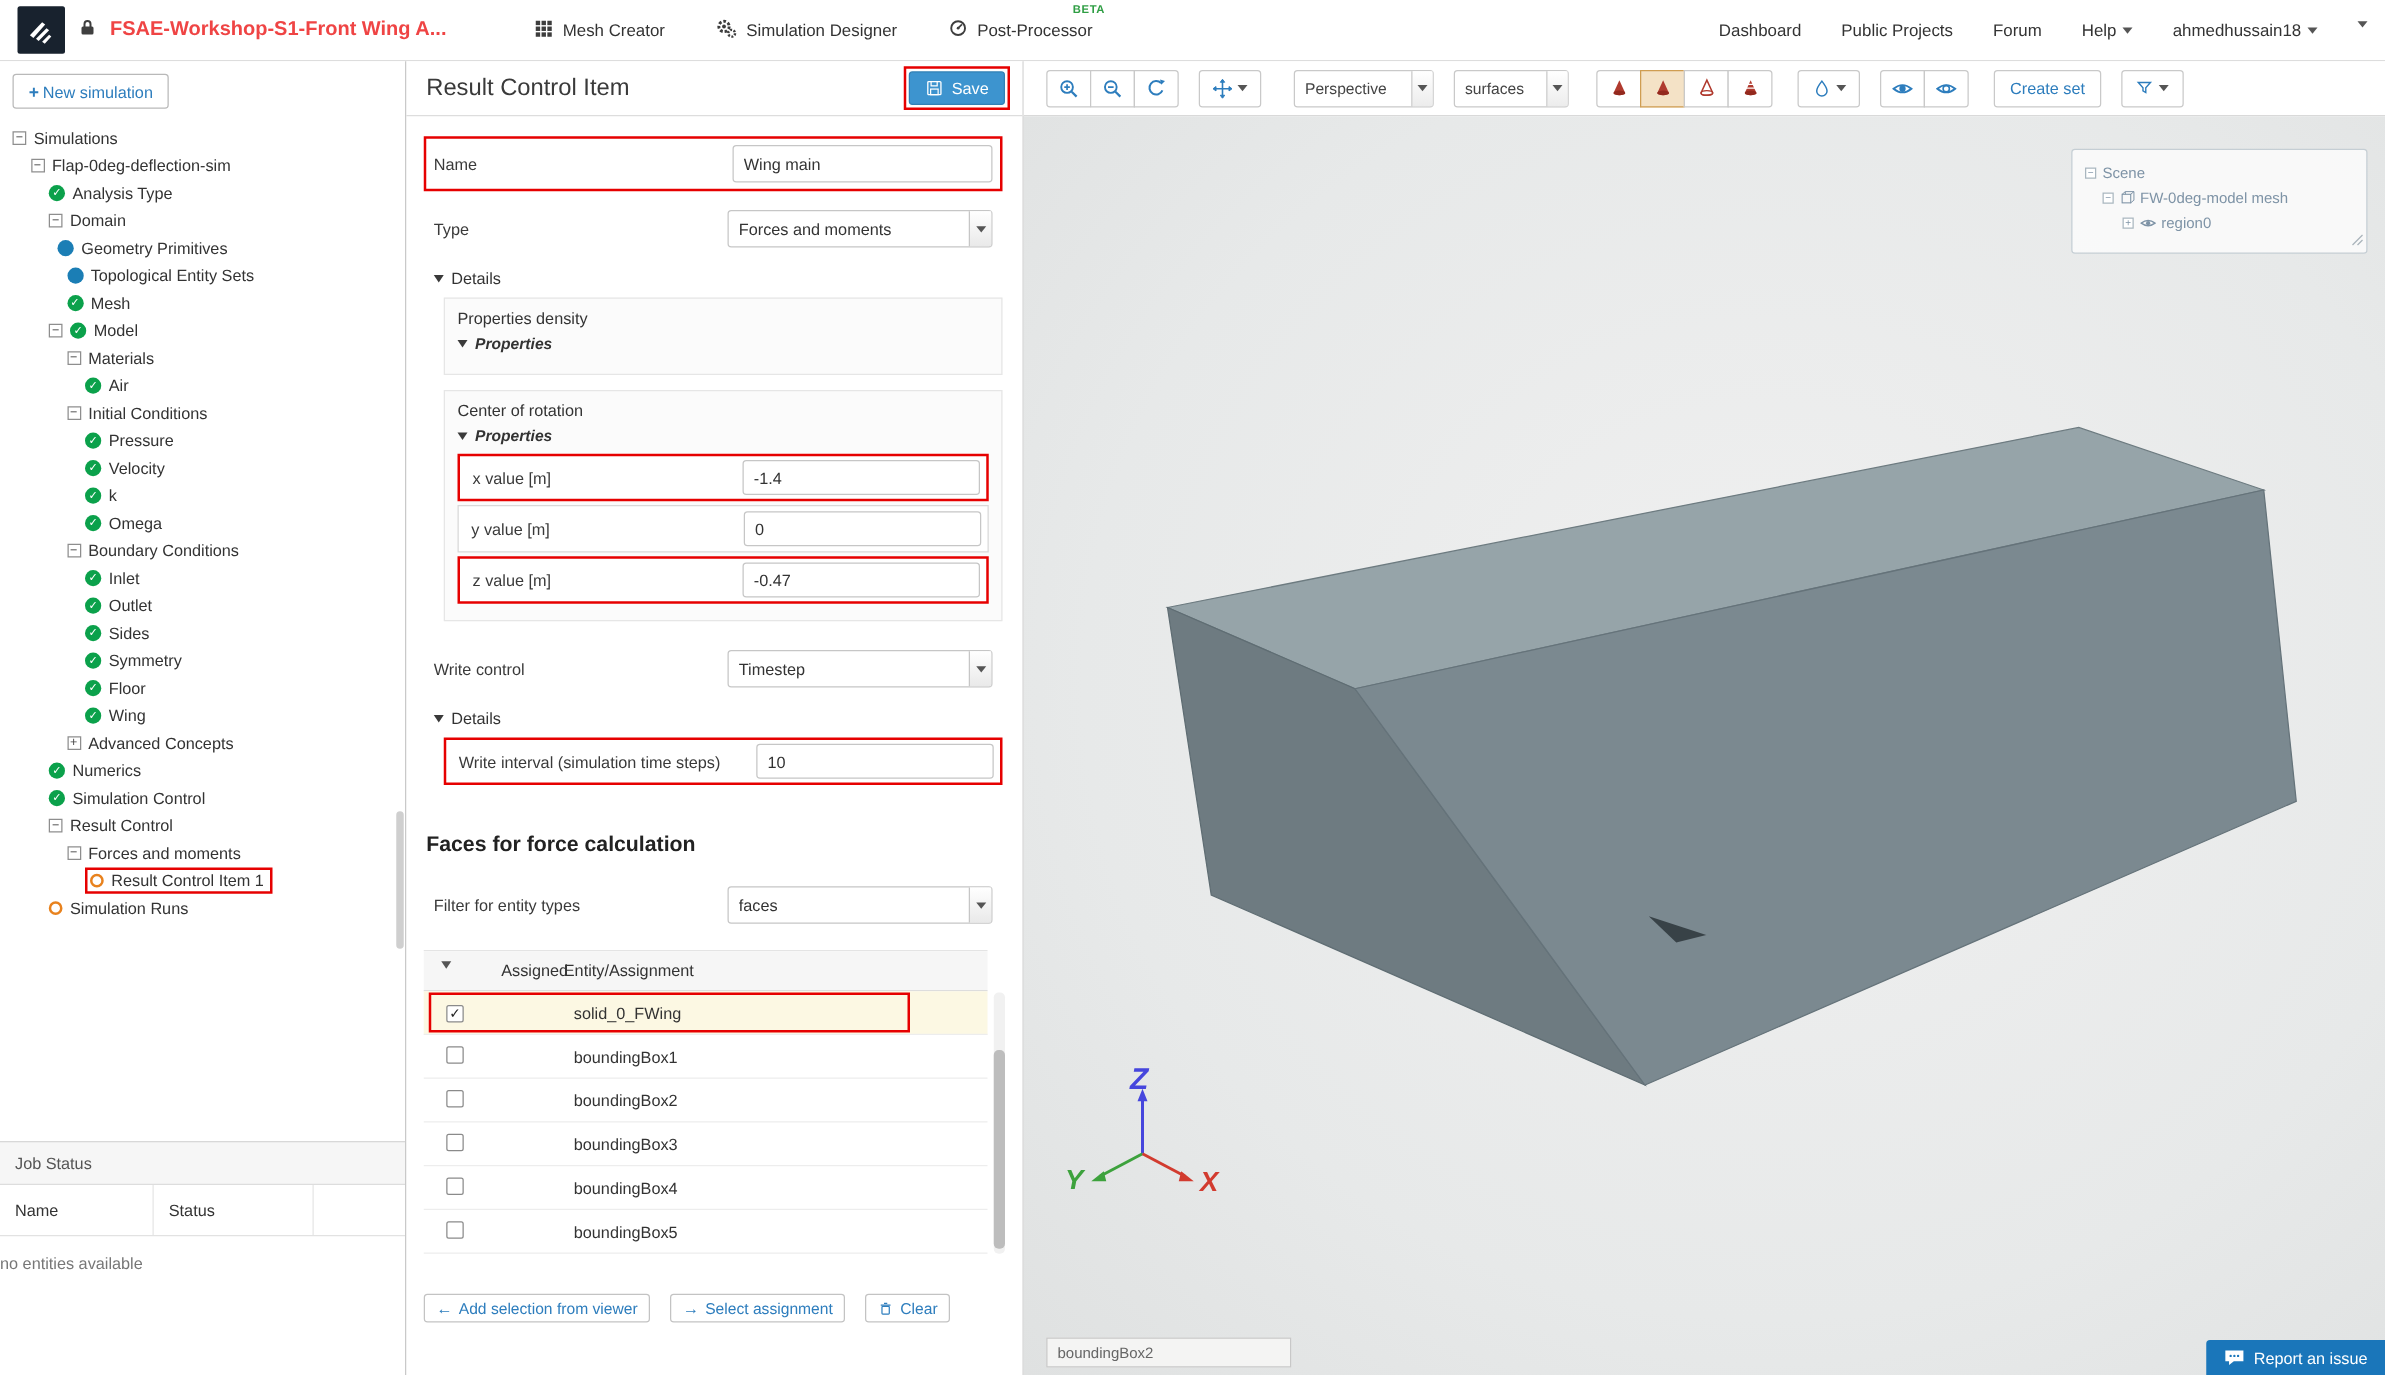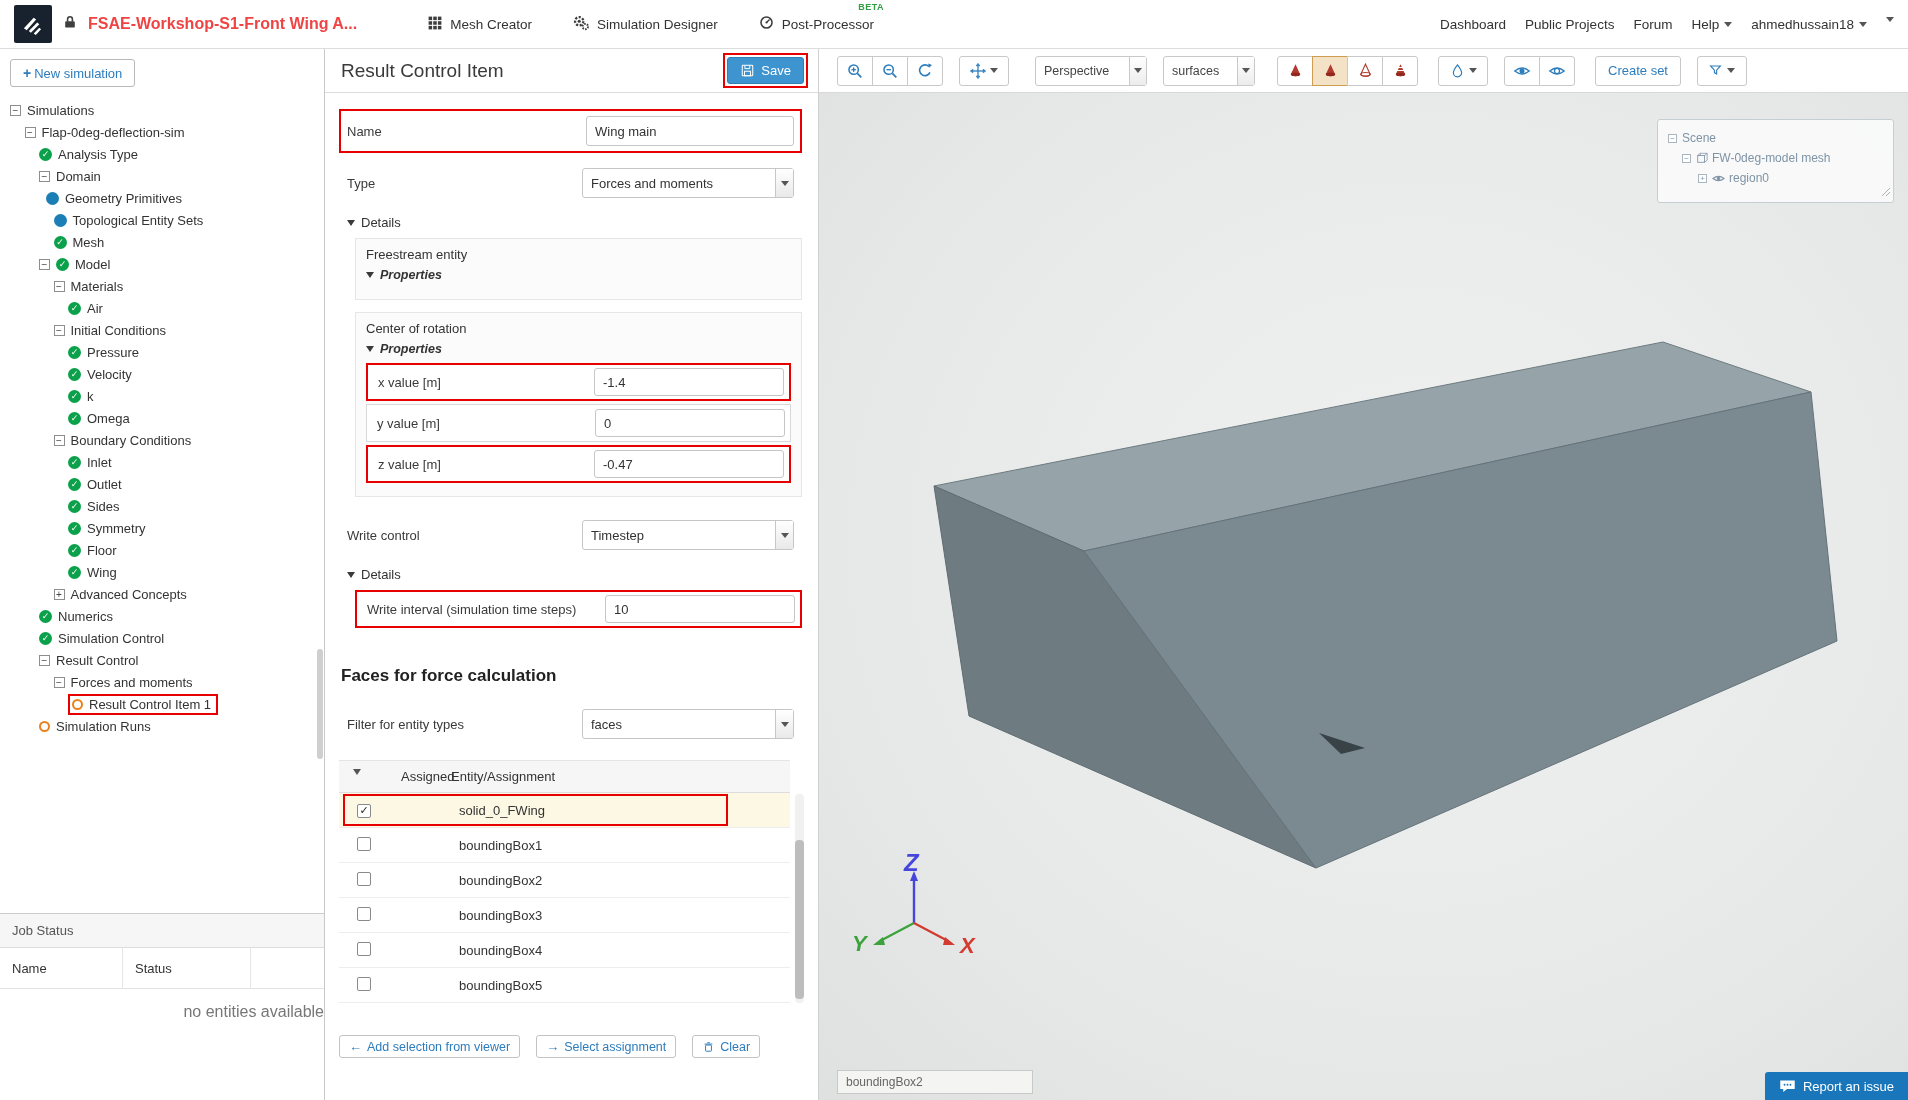--- a/index.html
+++ b/index.html
@@ -8,21 +8,21 @@
 
   
   .navbar{height:49px;background:#fff;border-bottom:1px solid #ddd;display:flex;align-items:center;padding:0 14px;}
   .nav-left{display:flex;align-items:center;gap:10px;}
   .logo{width:38px;height:38px;background:#18222e;border-radius:2px;display:flex;align-items:center;justify-content:center;cursor:pointer;}
   .proj-title{color:#ef4444;font-size:16px;font-weight:bold;white-space:nowrap;cursor:pointer;}
   .nav-center{display:flex;align-items:center;gap:40px;margin-left:70px;}
   .nav-item{display:flex;align-items:center;gap:7px;font-size:13.5px;color:#333;cursor:pointer;position:relative;}
   .beta{position:absolute;top:-12px;right:-10px;font-size:9px;color:#2f9e44;font-weight:bold;letter-spacing:.5px;}
   .nav-spacer{flex:1;}
-  .nav-right{display:flex;align-items:flex-start;gap:19px;font-size:13.5px;}
+  .nav-right{display:flex;align-items:flex-start;gap:32px;font-size:13.5px;}
   .nav-link{color:#333;cursor:pointer;display:flex;align-items:center;gap:5px;white-space:nowrap;}
   .caret{width:0;height:0;border-left:4px solid transparent;border-right:4px solid transparent;border-top:5px solid #555;display:inline-block;}
 
   .main{display:flex;height:1051px;}
 
   
   .sidebar{width:325px;border-right:1px solid #c9c9c9;display:flex;flex-direction:column;background:#fff;position:relative;}
   .newsim-bar{padding:10px 10px 6px 10px;}
   .newsim{background:#fff;border:1px solid #b9b9b9;border-radius:3px;color:#2d7dbd;font-size:13px;padding:5px 12px;display:flex;align-items:center;gap:3px;cursor:pointer;font-family:inherit;}
   .newsim .plus{font-weight:bold;font-size:14px;}
@@ -37,21 +37,21 @@
   .st-circle{width:11px;height:11px;background:#fff;border:2px solid #e8821e;}
   .tree-label.bold{font-weight:normal;}
   .side-scroll{position:absolute;right:1px;top:600px;width:6px;height:110px;background:#cfcfcf;border-radius:3px;}
   .job-status{height:187px;border-top:1px solid #ccc;}
   .js-header{background:#f6f6f6;border-bottom:1px solid #ddd;padding:9px 12px;font-size:13px;color:#555;}
   .js-cols{display:flex;border-bottom:1px solid #e2e2e2;height:41px;align-items:center;font-size:13px;color:#333;}
   .js-col{padding:0 12px;height:100%;display:flex;align-items:center;}
   .js-col.c1{width:123px;border-right:1px solid #e6e6e6;}
   .js-col.c2{width:128px;border-right:1px solid #e6e6e6;text-align:right;}
   .js-col.c3{flex:1;}
-  .js-empty{text-align:right;color:#777;font-size:16px;padding-top:14px;}
+  .js-empty{text-align:left;color:#777;font-size:13px;padding-top:14px;}
 
   
   .panel{width:494px;background:#fff;border-right:1px solid #d0d0d0;display:flex;flex-direction:column;}
   .panel-header{height:44px;border-bottom:1px solid #ddd;display:flex;align-items:center;justify-content:space-between;padding:0 10px 0 16px;flex:none;}
   .panel-header h1{font-size:19px;font-weight:400;color:#3a3a3a;margin:0;}
   .annot-box{border:2px solid #e60000;padding:2px;}
   .save-btn{display:flex;align-items:center;gap:6px;background:#3d94cf;border:1px solid #3180b5;color:#fff;font-size:13px;padding:5px 12px;border-radius:3px;cursor:pointer;font-family:inherit;}
   .panel-body{flex:1;padding-top:16px;position:relative;overflow:hidden;}
   .form-row{display:flex;align-items:center;margin:0 16px 8px 14px;padding:5px 6px;border:2px solid transparent;}
   .form-row.annot{border-color:#e60000;}
@@ -429,21 +429,21 @@
             </span>
         </div>
       </div>
 
       <div class="sec-head">
         <i class="tri"></i>
         <span>Details</span>
       </div>
 
       <div class="group">
-        <div class="group-title">Freestream entity</div>
+        <div class="group-title">Properties density</div>
         <div class="props-head">
           <i class="tri"></i>
           <span>Properties</span>
         </div>
       </div>
 
       <div class="group">
         <div class="group-title">Center of rotation</div>
         <div class="props-head">
           <i class="tri"></i>

